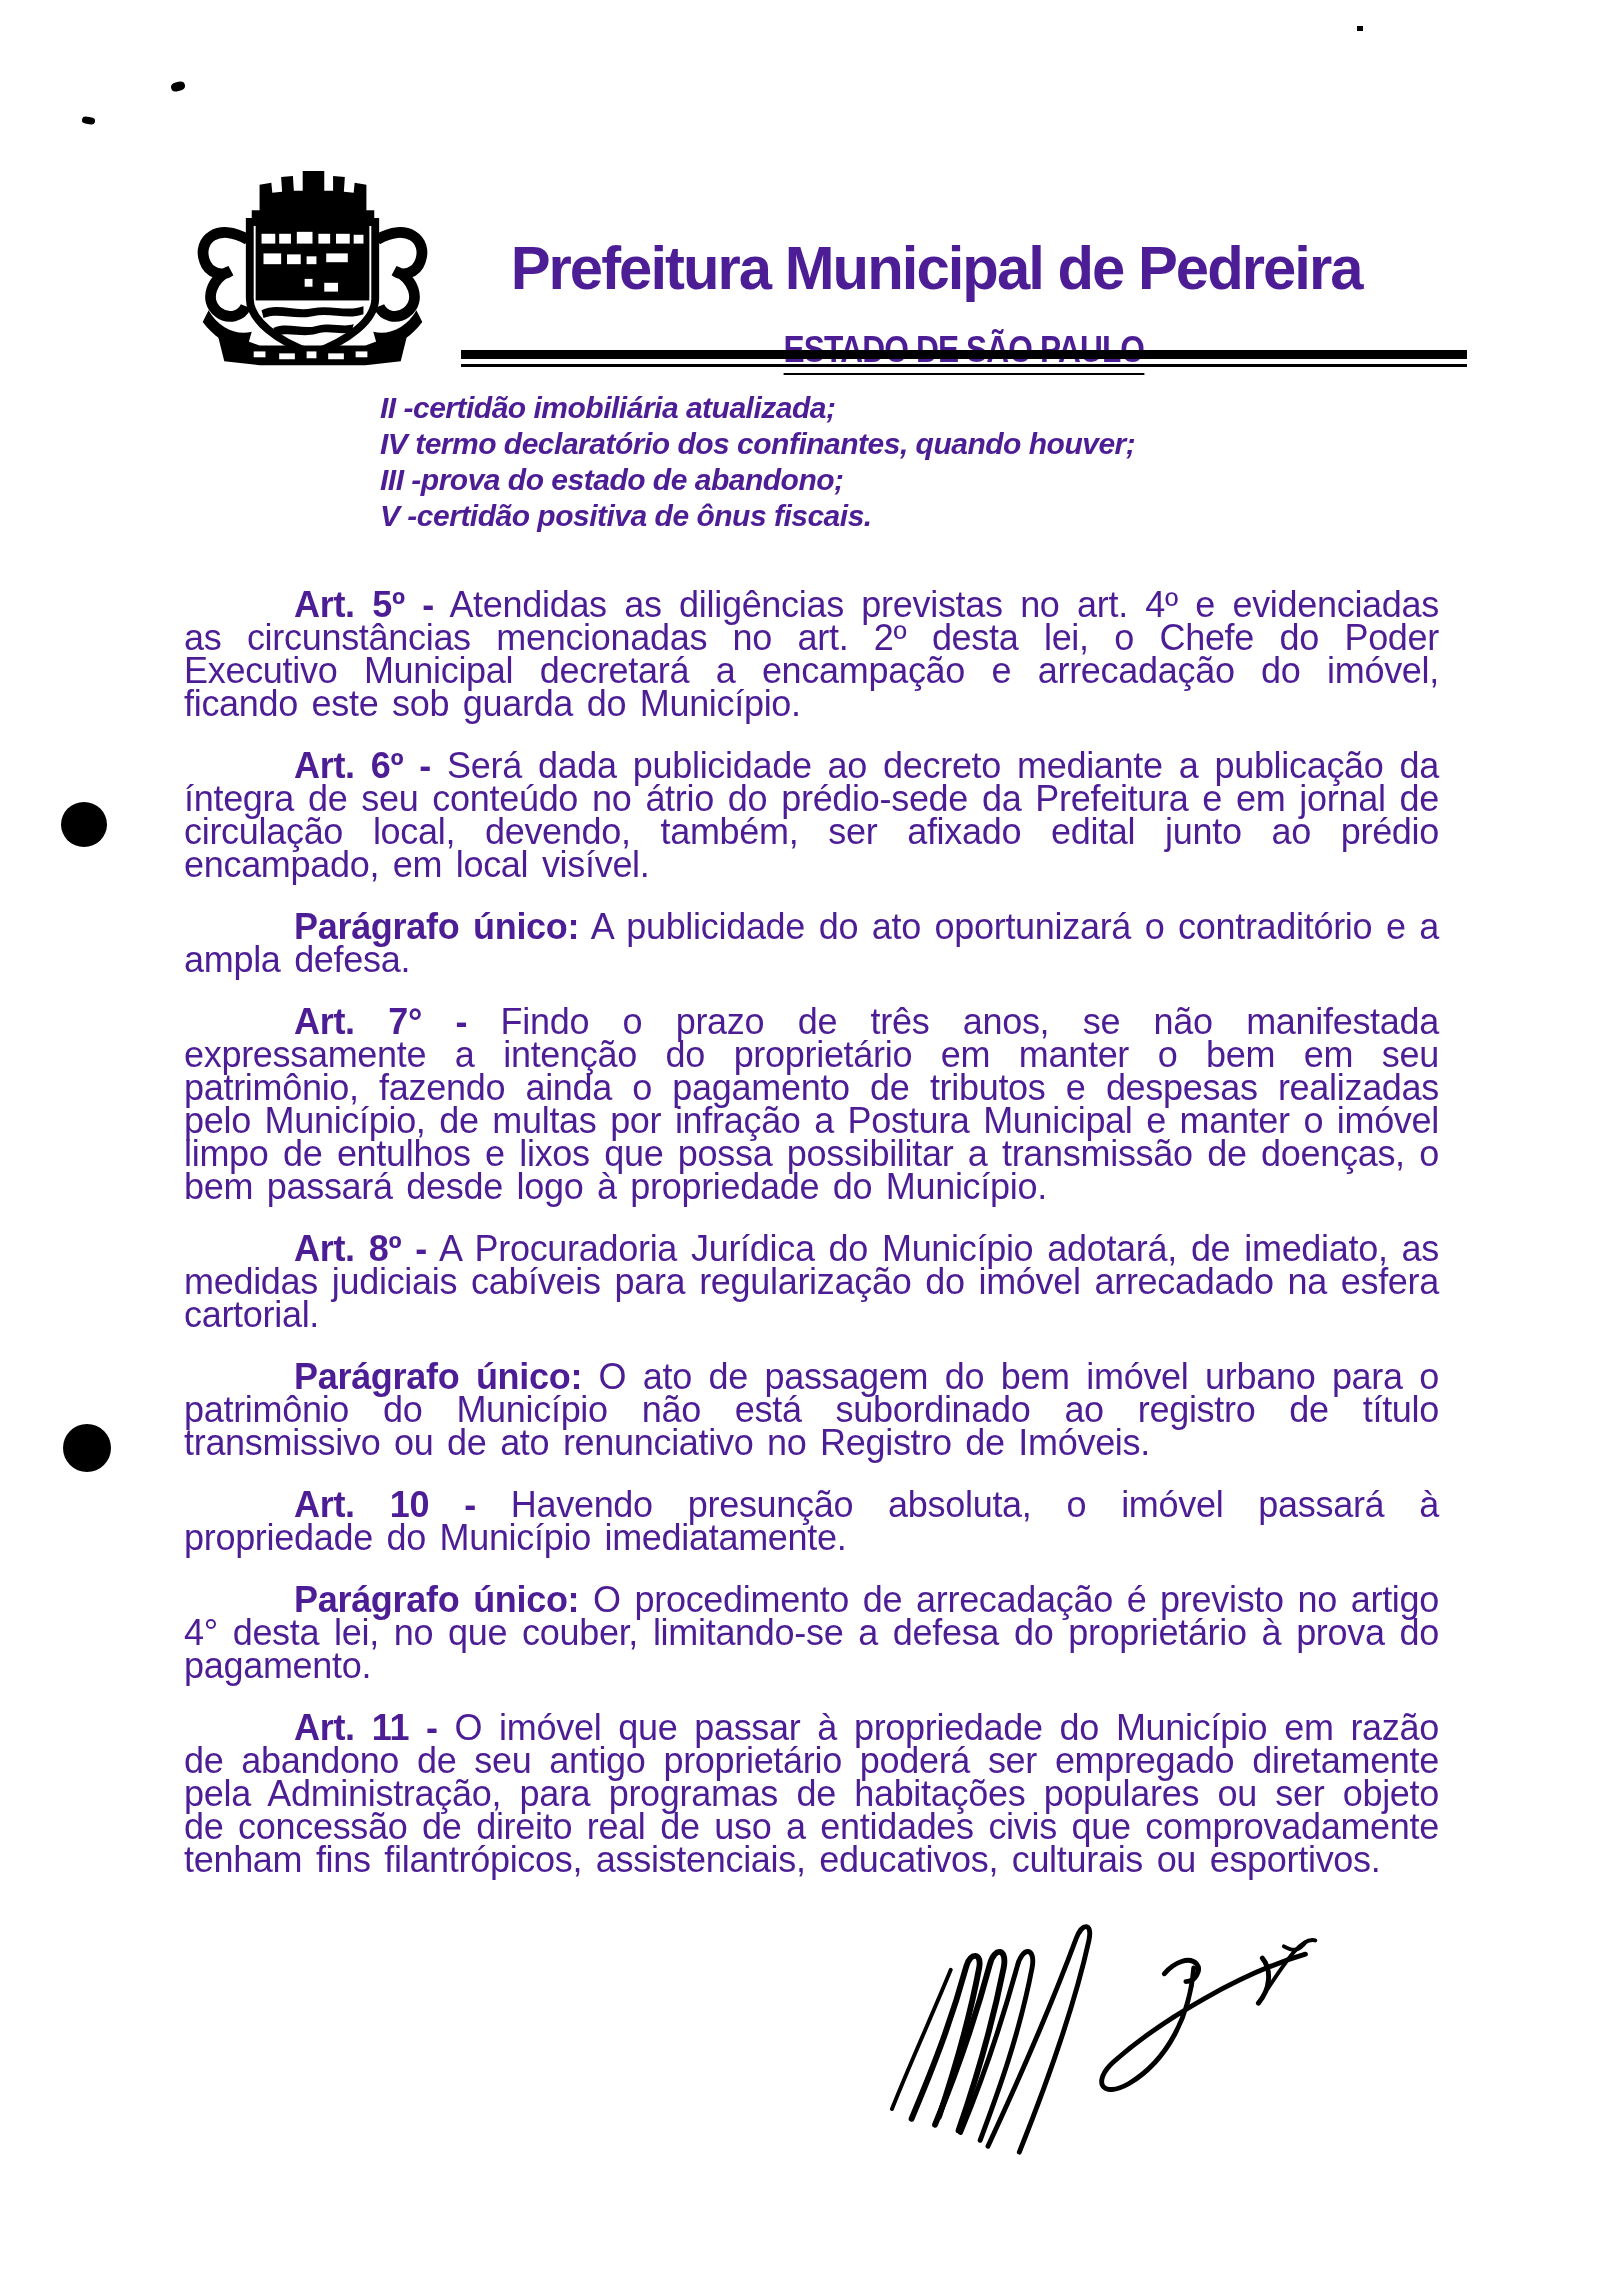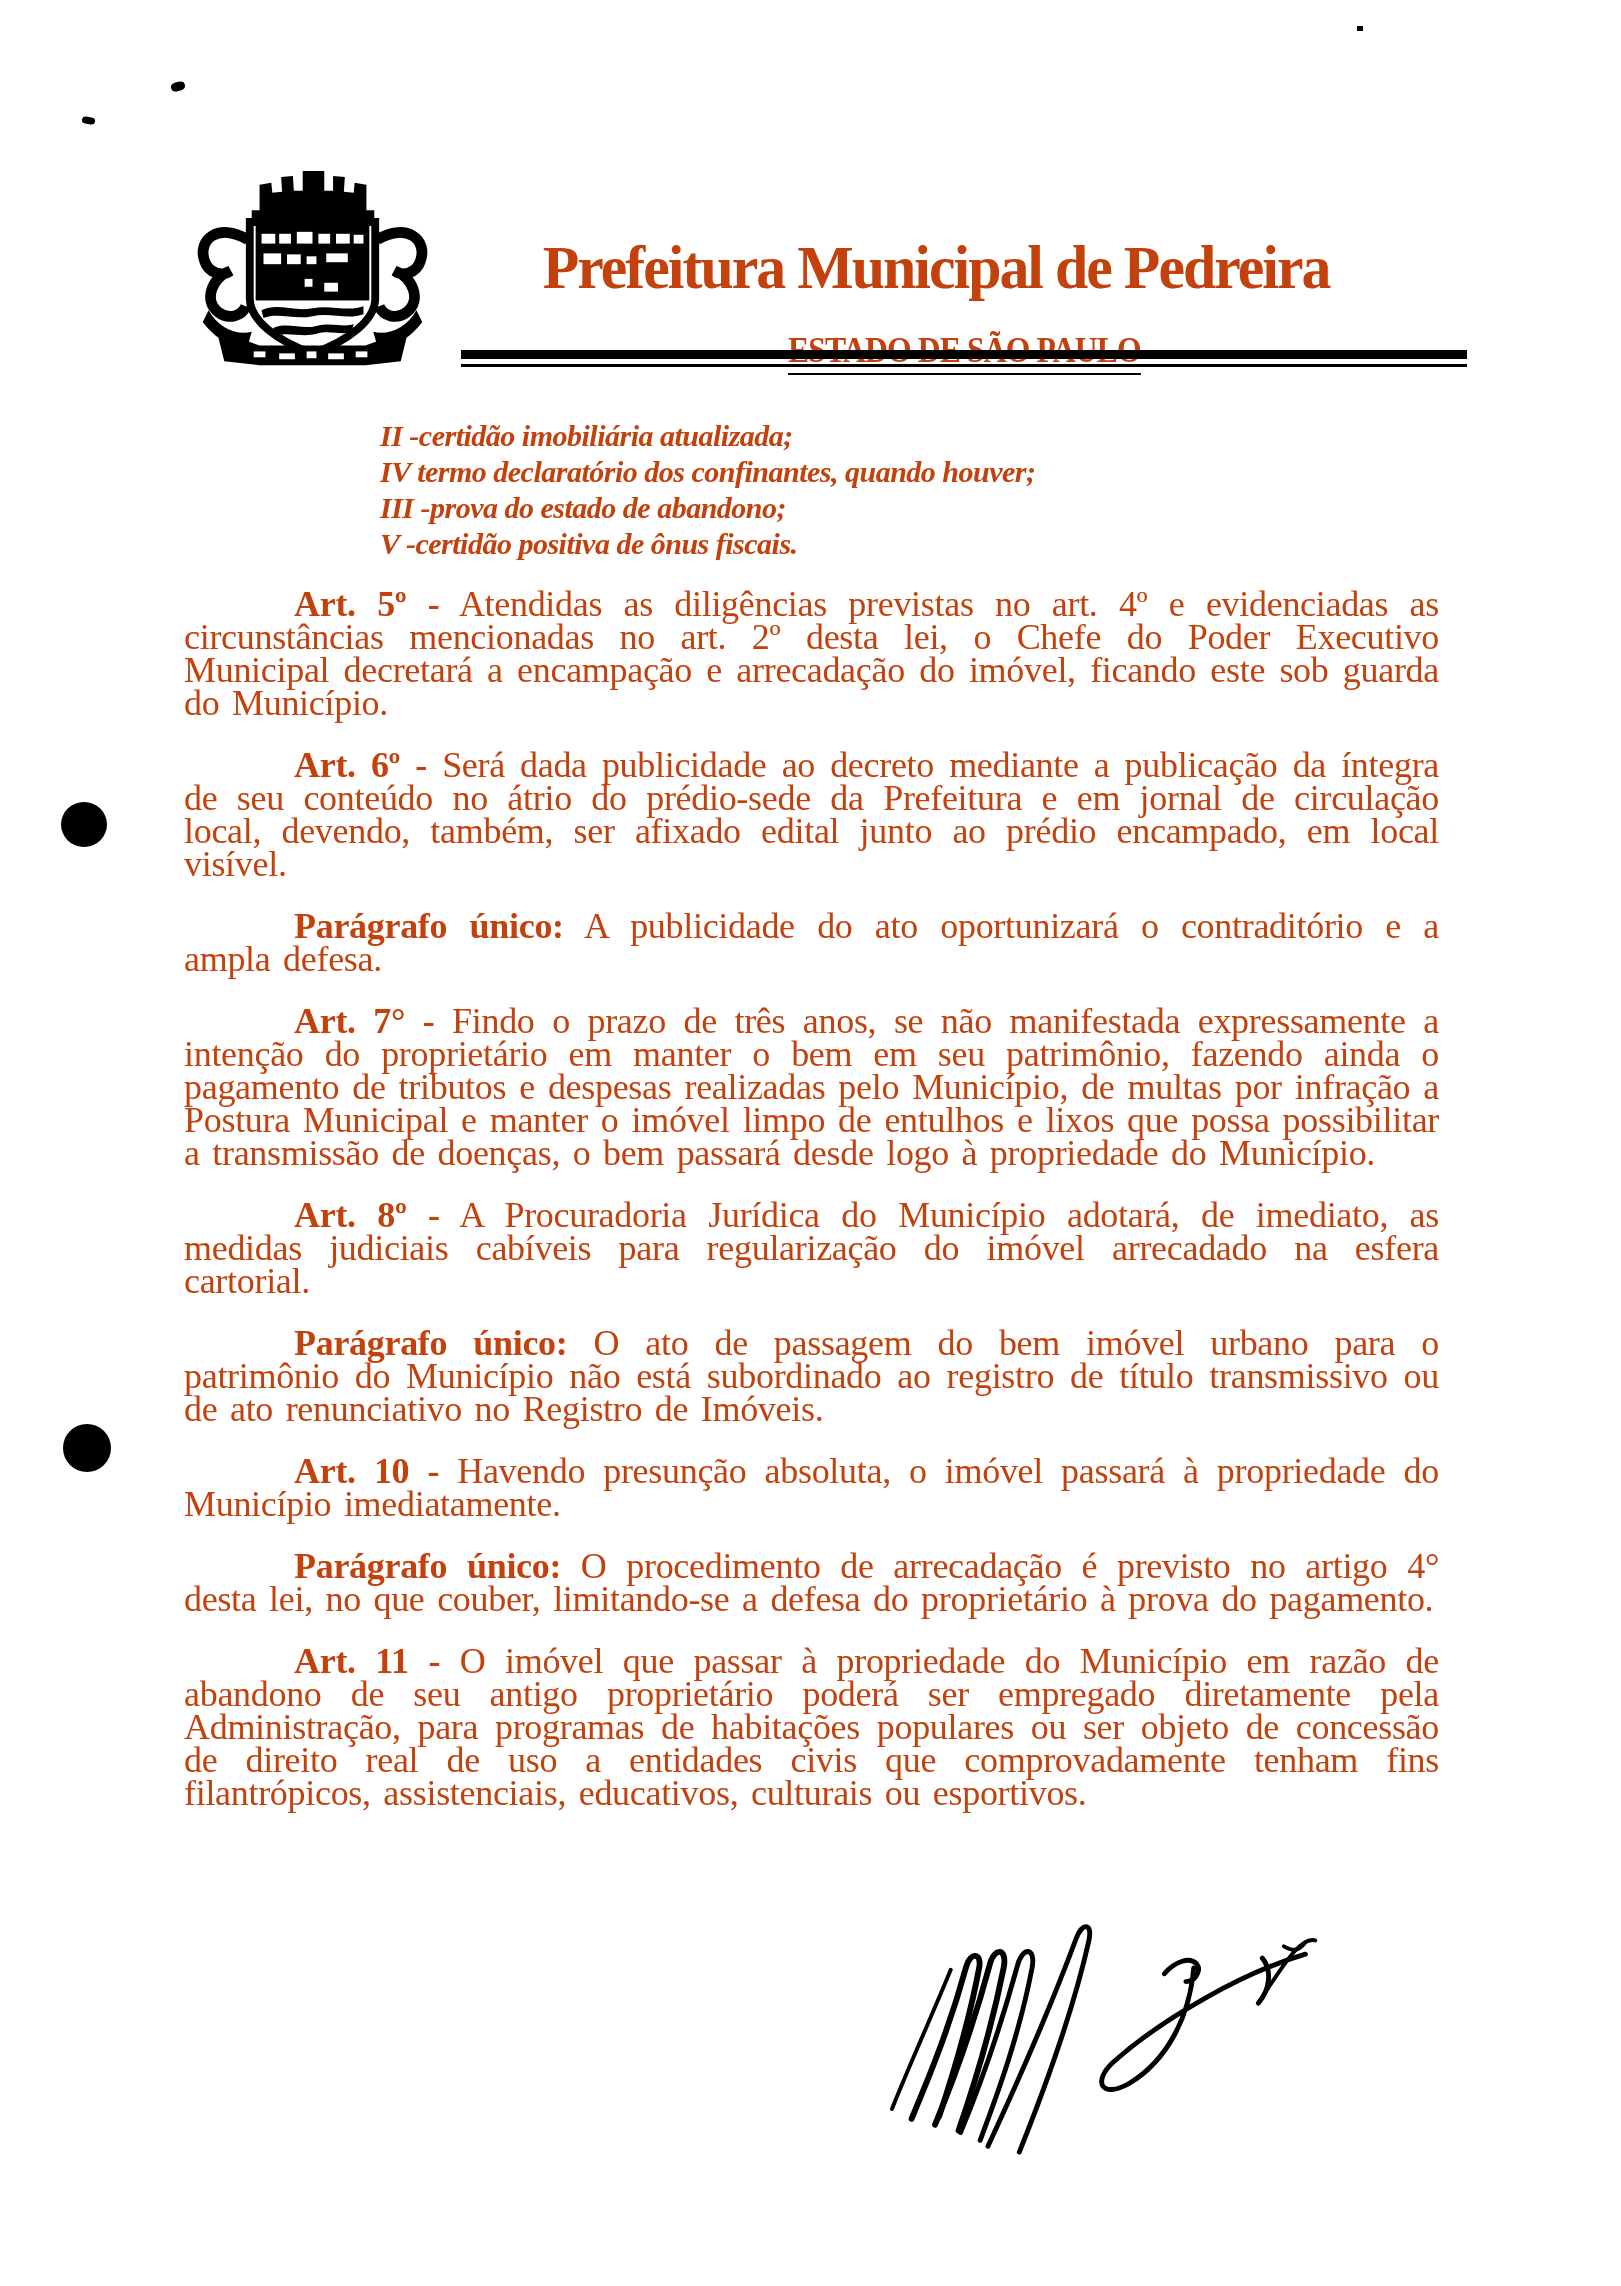--- a/index.html
+++ b/index.html
@@ -1,21 +1,21 @@
 <!DOCTYPE html>
 <html><head>
 <meta charset="utf-8">
 <style>
   html,body{margin:0;padding:0;background:#888;}
   .page{
     position:relative;
     width:1621px;height:2287px;
     background:#ffffff;
-    font-family:Liberation Serif, serif;
-    color:#c2410c;
+    font-family:Liberation Sans, sans-serif;
+    color:#4c1d95;
     overflow:hidden;
   }
   
   .crest{position:absolute;left:189px;top:163px;width:247px;height:220px;}
   .title{
     position:absolute;left:451px;top:233px;width:990px;
     font-size:61px;font-weight:bold;letter-spacing:-2px;
     text-align:center;white-space:nowrap;
     transform:scaleX(0.98);transform-origin:left center;
   }
@@ -27,21 +27,20 @@
     border-bottom:2.9px solid #000;padding-bottom:2px;
     white-space:nowrap;
   }
   .rule-thick{position:absolute;left:461px;top:350px;width:1006px;height:8.8px;background:#000;}
   .rule-thin{position:absolute;left:461px;top:364px;width:1006px;height:2.9px;background:#000;}
   
   .preamble{
     position:absolute;left:380px;top:390px;width:882px;
     font-style:italic;font-weight:bold;font-size:30px;line-height:36px;
     letter-spacing:-0.5px;
-    margin-top:28px;
   }
   
   .body-col{
     position:absolute;left:184px;top:588px;width:1255px;
     font-size:36px;line-height:33px;
     text-align:justify;letter-spacing:-0.3px;word-spacing:3.9px;
   }
   .para{margin:0 0 29px 0;text-indent:110px;}
   .para b{font-weight:bold;}
   

